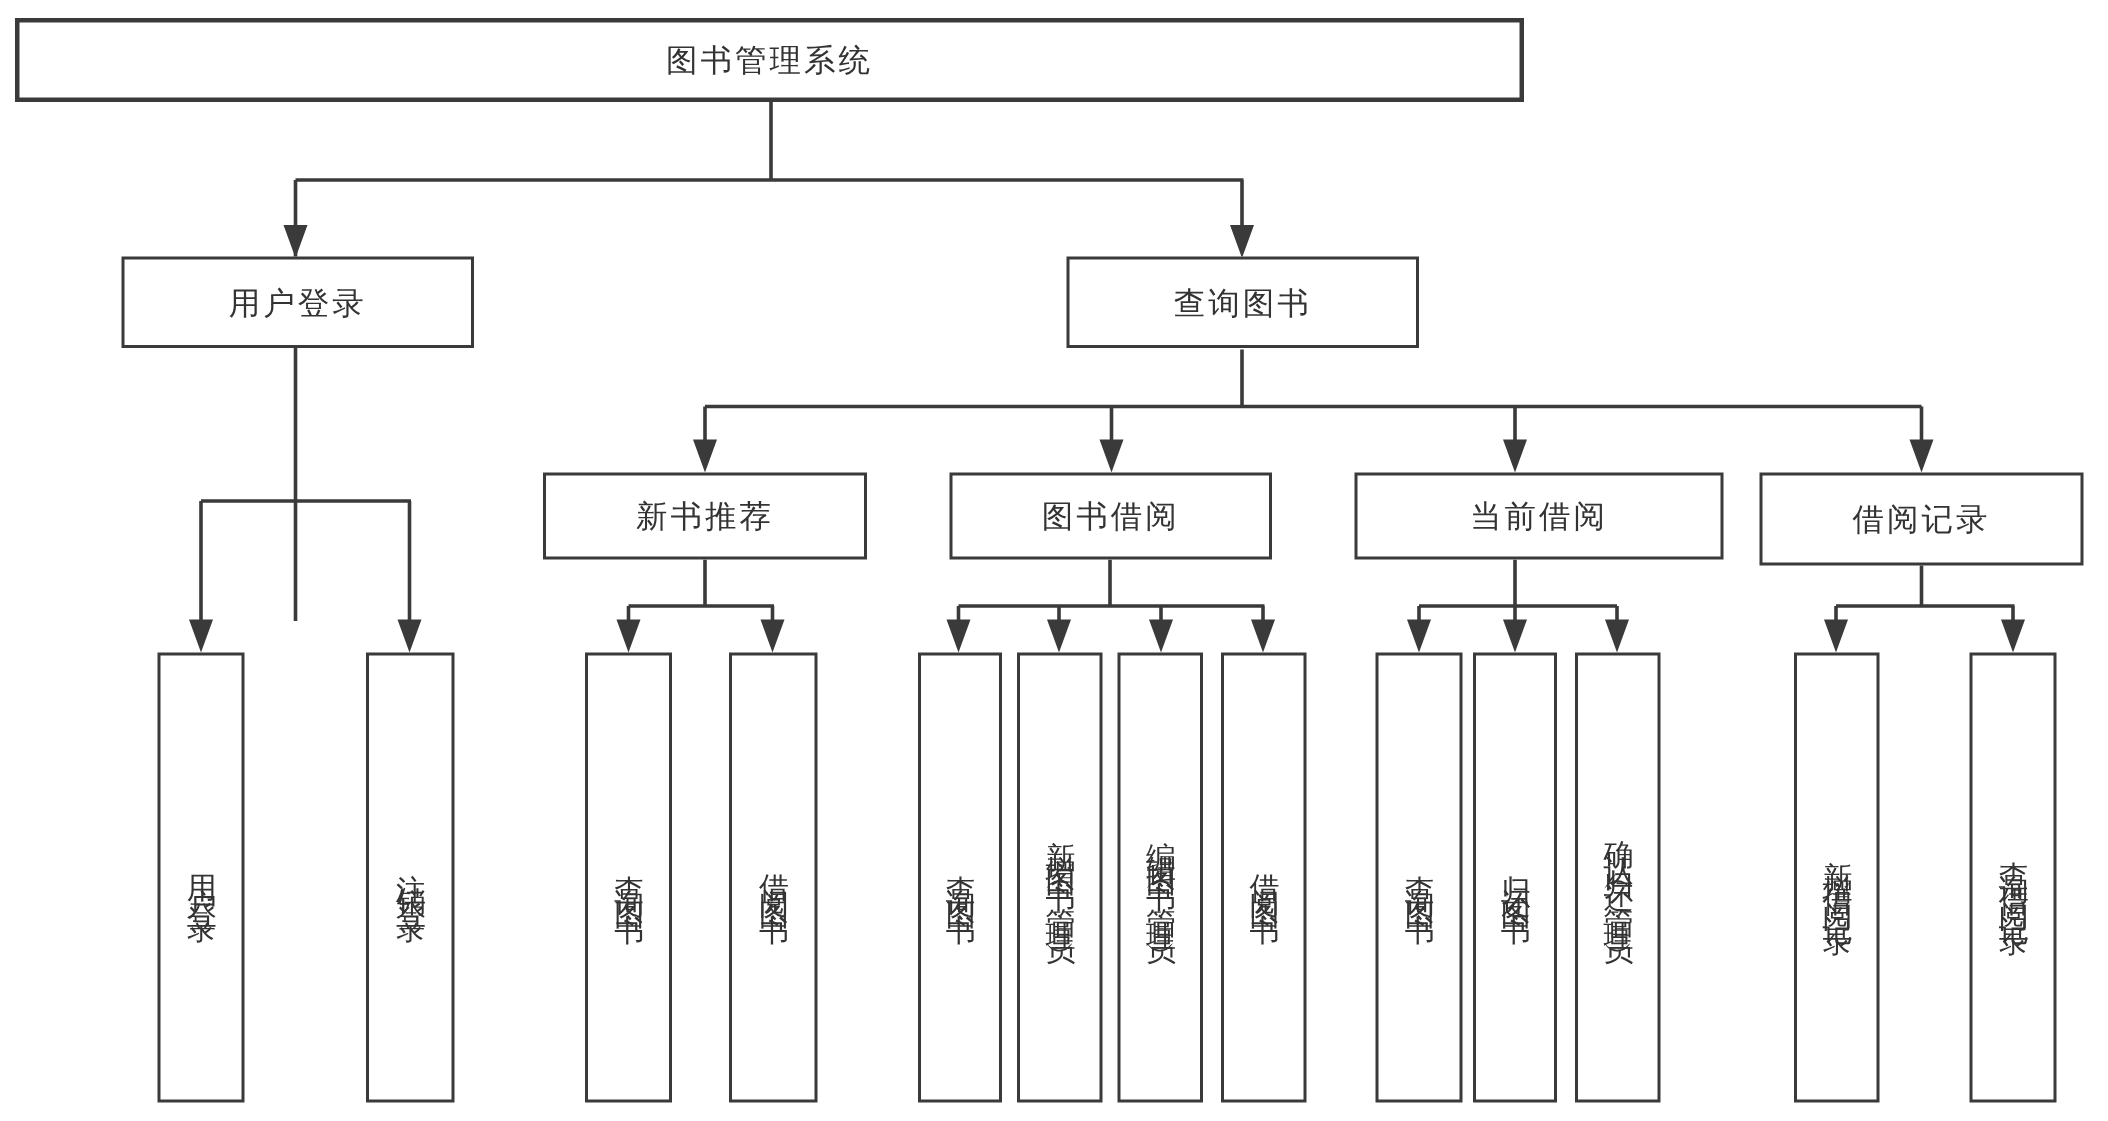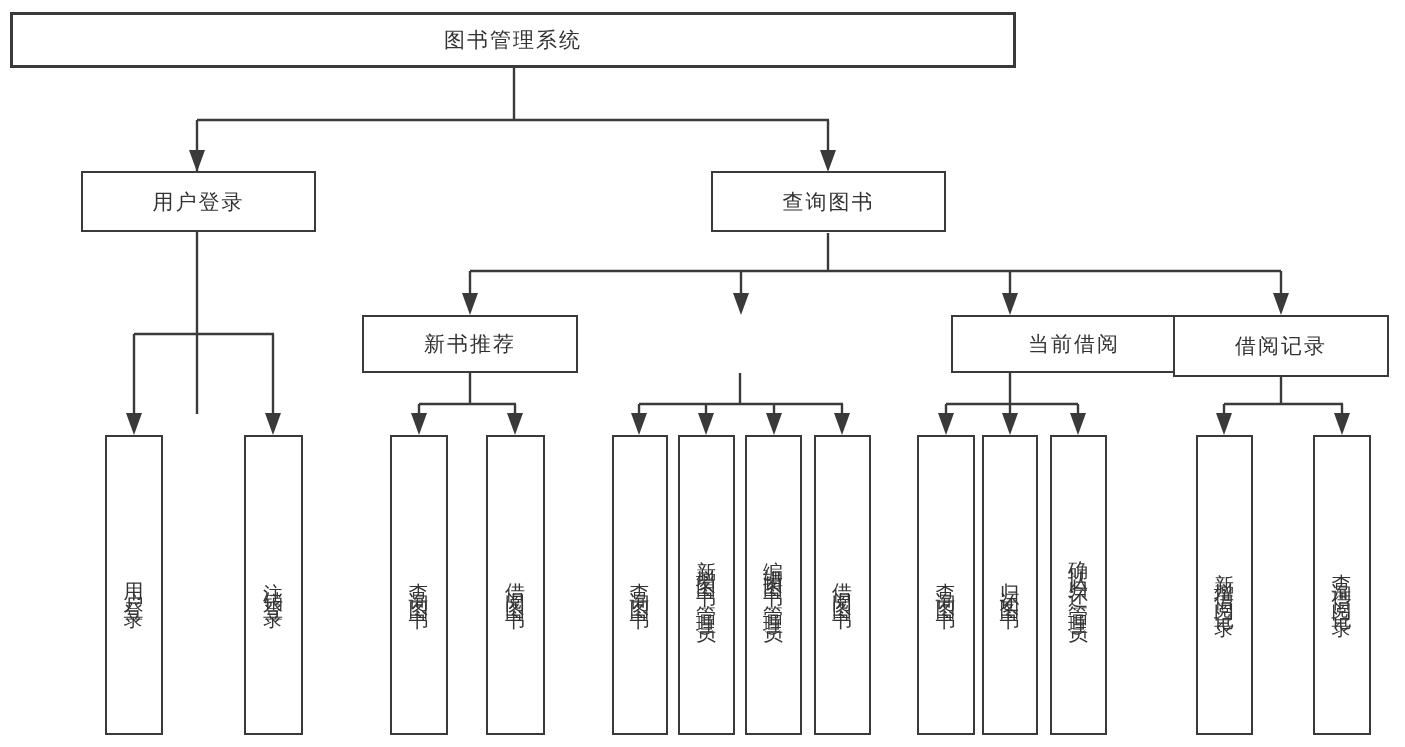--- a/index.html
+++ b/index.html
@@ -101,21 +101,24 @@
   <div class="box hnode" style="left:81px;top:171px;width:235px;height:61px;">
     <span>用户登录</span>
   </div>
   <div class="box hnode" style="left:711px;top:171px;width:235px;height:61px;">
     <span>查询图书</span>
   </div>
 
   <div class="box hnode" style="left:362px;top:315px;width:216px;height:58px;">
     <span>新书推荐</span>
   </div>
-  <div class="box hnode" style="left:903px;top:315px;width:246px;height:58px;margin-left:48px;">
+  <div class="box hnode" style="left:633px;top:315px;width:215px;height:58px;">
+    <span>图书借阅</span>
+  </div>
+  <div class="box hnode" style="left:903px;top:315px;width:246px;height:58px;">
     <span>当前借阅</span>
   </div>
   <div class="box hnode" style="left:1173px;top:315px;width:216px;height:62px;">
     <span>借阅记录</span>
   </div>
 
   <div class="box leaf" style="left:105px;top:435px;width:58px;height:300px;">
     <span>用户登录</span>
   </div>
   <div class="box leaf" style="left:244px;top:435px;width:59px;height:300px;">

